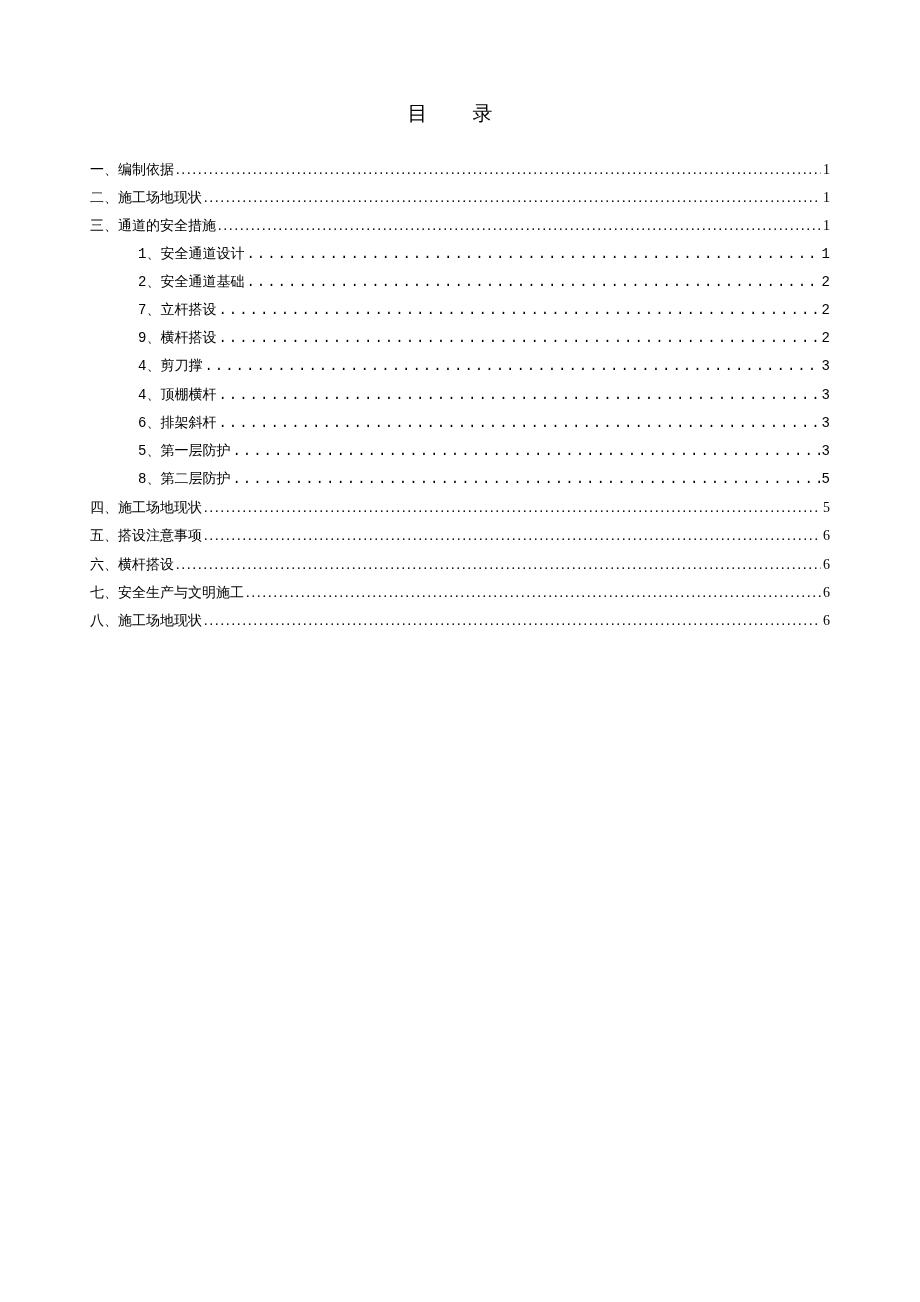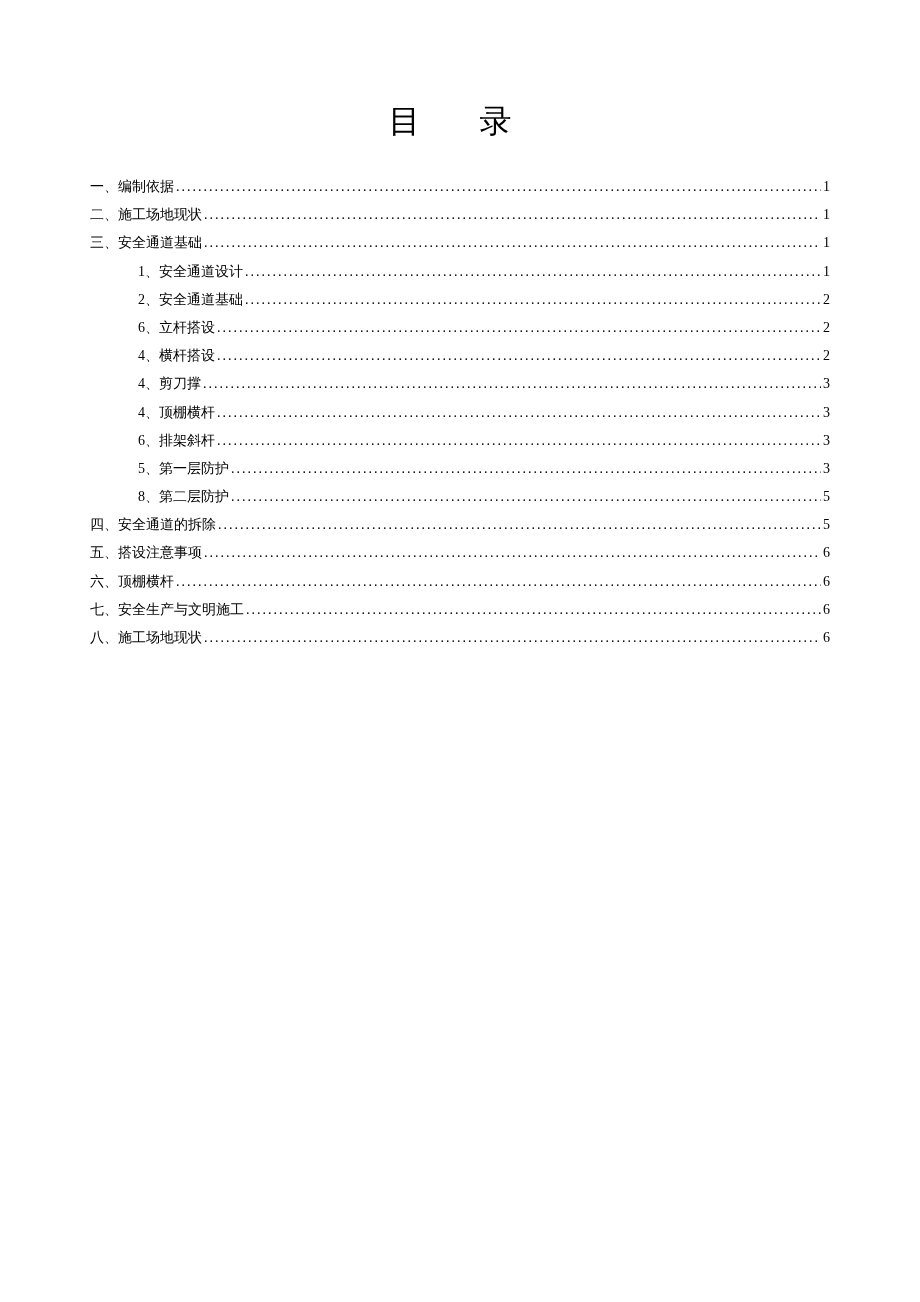--- a/index.html
+++ b/index.html
@@ -10,41 +10,42 @@
     body {
       width: 920px;
       height: 1302px;
       background: #ffffff;
       font-family: "SimSun", "宋体", serif;
       padding: 100px 90px 0 90px;
       color: #000000;
     }
     .title {
       text-align: center;
-      font-size: 32px;
+      font-size: 20px;
       font-weight: normal;
       margin-bottom: 30px;
       letter-spacing: 20px;
-      font-family: Liberation Mono, monospace;
+      font-family: Liberation Serif, serif;
     }
     .toc {
       font-size: 14px;
       line-height: 1.8;
     }
     .toc-entry {
       display: flex;
       align-items: center;
       margin-bottom: 3px;
       white-space: nowrap;
     }
     .toc-entry.level-1 {
       padding-left: 0;
     }
     .toc-entry.level-2 {
       padding-left: 48px;
+      font-family: Liberation Mono, monospace;
     }
     .toc-label {
       flex-shrink: 0;
     }
     .toc-dots {
       flex: 1;
       overflow: hidden;
       letter-spacing: 2px;
       margin: 0 2px;
     }
@@ -65,41 +66,41 @@
     <span class="toc-label">一、编制依据</span>
     <span class="toc-dots"></span>
     <span class="toc-page">1</span>
   </div>
   <div class="toc-entry level-1">
     <span class="toc-label">二、施工场地现状</span>
     <span class="toc-dots"></span>
     <span class="toc-page">1</span>
   </div>
   <div class="toc-entry level-1">
-    <span class="toc-label">三、安全通道基础</span>
+    <span class="toc-label">三、通道的安全措施</span>
     <span class="toc-dots"></span>
     <span class="toc-page">1</span>
   </div>
   <div class="toc-entry level-2">
     <span class="toc-label">1、安全通道设计</span>
     <span class="toc-dots"></span>
     <span class="toc-page">1</span>
   </div>
   <div class="toc-entry level-2">
     <span class="toc-label">2、安全通道基础</span>
     <span class="toc-dots"></span>
     <span class="toc-page">2</span>
   </div>
   <div class="toc-entry level-2">
-    <span class="toc-label">6、立杆搭设</span>
+    <span class="toc-label">7、立杆搭设</span>
     <span class="toc-dots"></span>
     <span class="toc-page">2</span>
   </div>
   <div class="toc-entry level-2">
-    <span class="toc-label">4、横杆搭设</span>
+    <span class="toc-label">9、横杆搭设</span>
     <span class="toc-dots"></span>
     <span class="toc-page">2</span>
   </div>
   <div class="toc-entry level-2">
     <span class="toc-label">4、剪刀撑</span>
     <span class="toc-dots"></span>
     <span class="toc-page">3</span>
   </div>
   <div class="toc-entry level-2">
     <span class="toc-label">4、顶棚横杆</span>
@@ -115,31 +116,31 @@
     <span class="toc-label">5、第一层防护</span>
     <span class="toc-dots"></span>
     <span class="toc-page">3</span>
   </div>
   <div class="toc-entry level-2">
     <span class="toc-label">8、第二层防护</span>
     <span class="toc-dots"></span>
     <span class="toc-page">5</span>
   </div>
   <div class="toc-entry level-1">
-    <span class="toc-label">四、安全通道的拆除</span>
+    <span class="toc-label">四、施工场地现状</span>
     <span class="toc-dots"></span>
     <span class="toc-page">5</span>
   </div>
   <div class="toc-entry level-1">
     <span class="toc-label">五、搭设注意事项</span>
     <span class="toc-dots"></span>
     <span class="toc-page">6</span>
   </div>
   <div class="toc-entry level-1">
-    <span class="toc-label">六、顶棚横杆</span>
+    <span class="toc-label">六、横杆搭设</span>
     <span class="toc-dots"></span>
     <span class="toc-page">6</span>
   </div>
   <div class="toc-entry level-1">
     <span class="toc-label">七、安全生产与文明施工</span>
     <span class="toc-dots"></span>
     <span class="toc-page">6</span>
   </div>
   <div class="toc-entry level-1">
     <span class="toc-label">八、施工场地现状</span>

